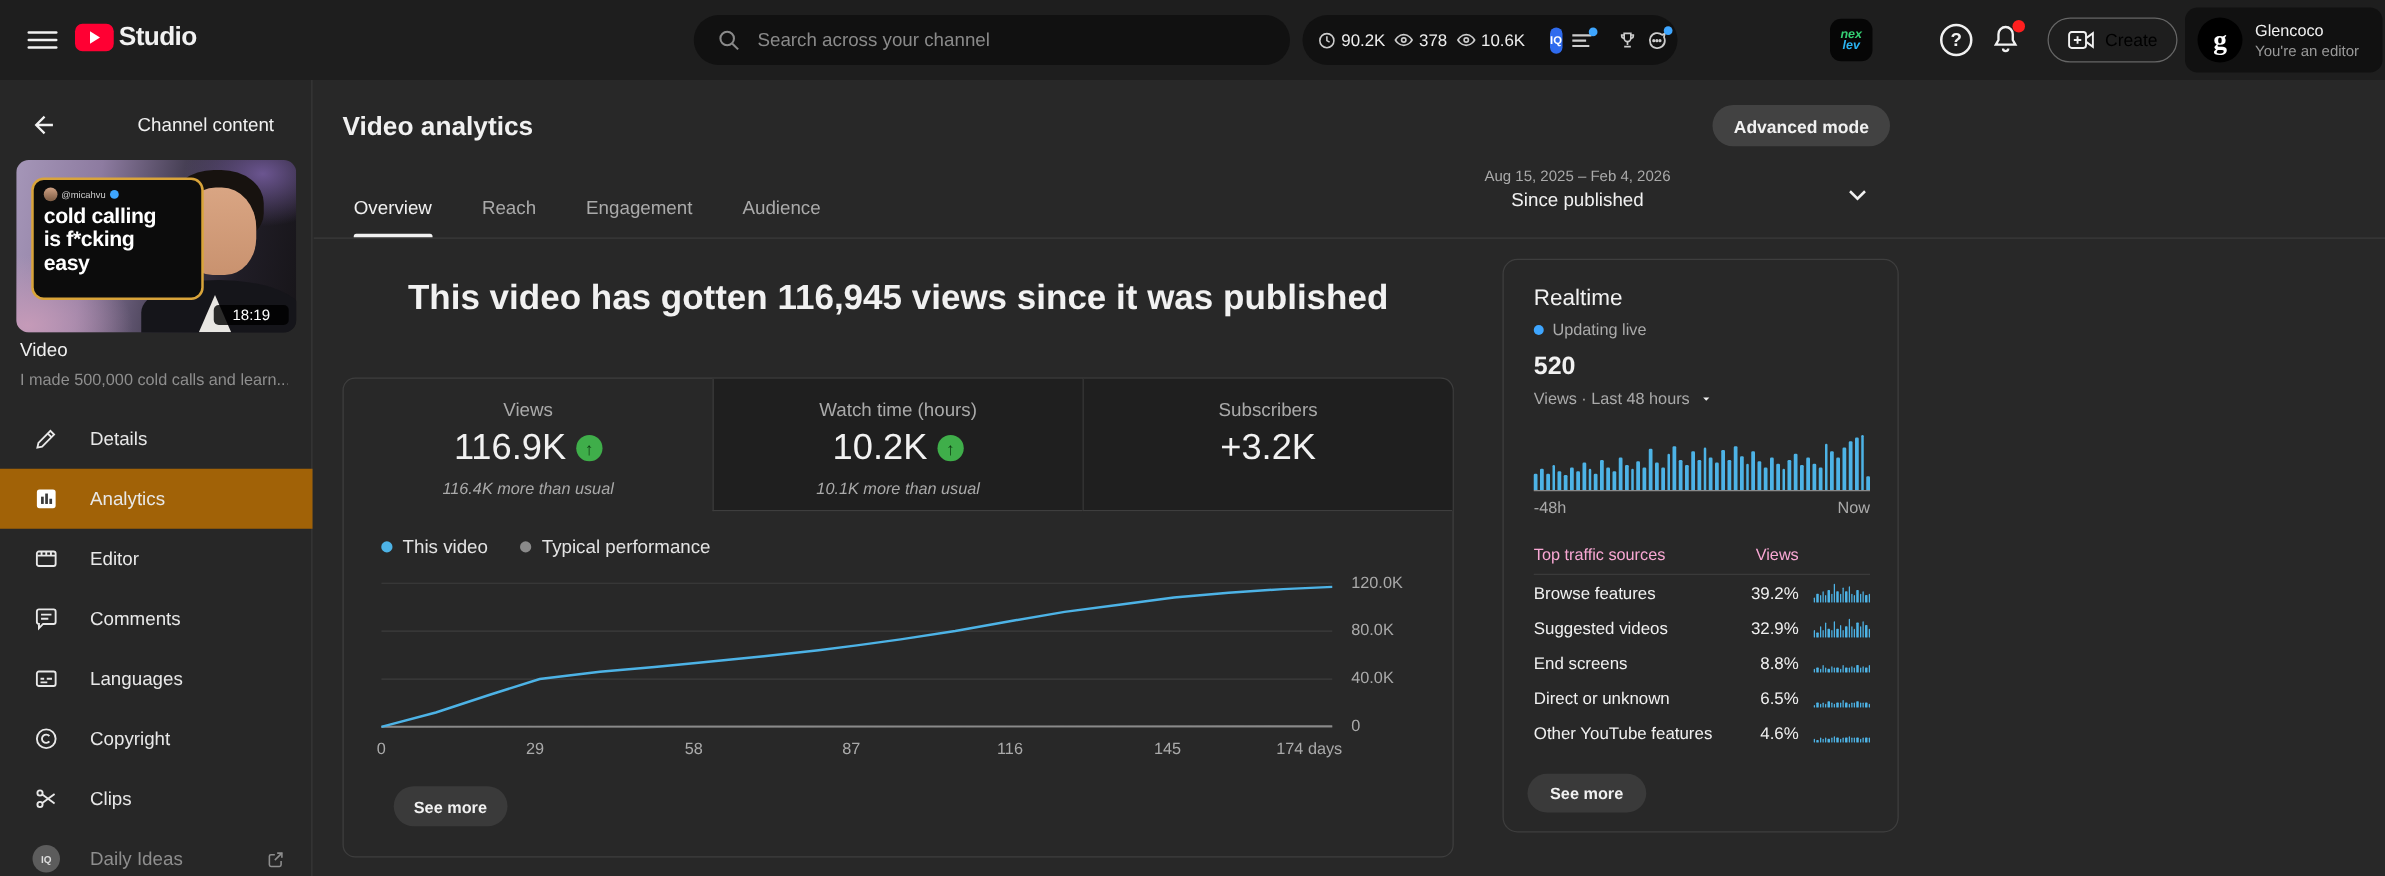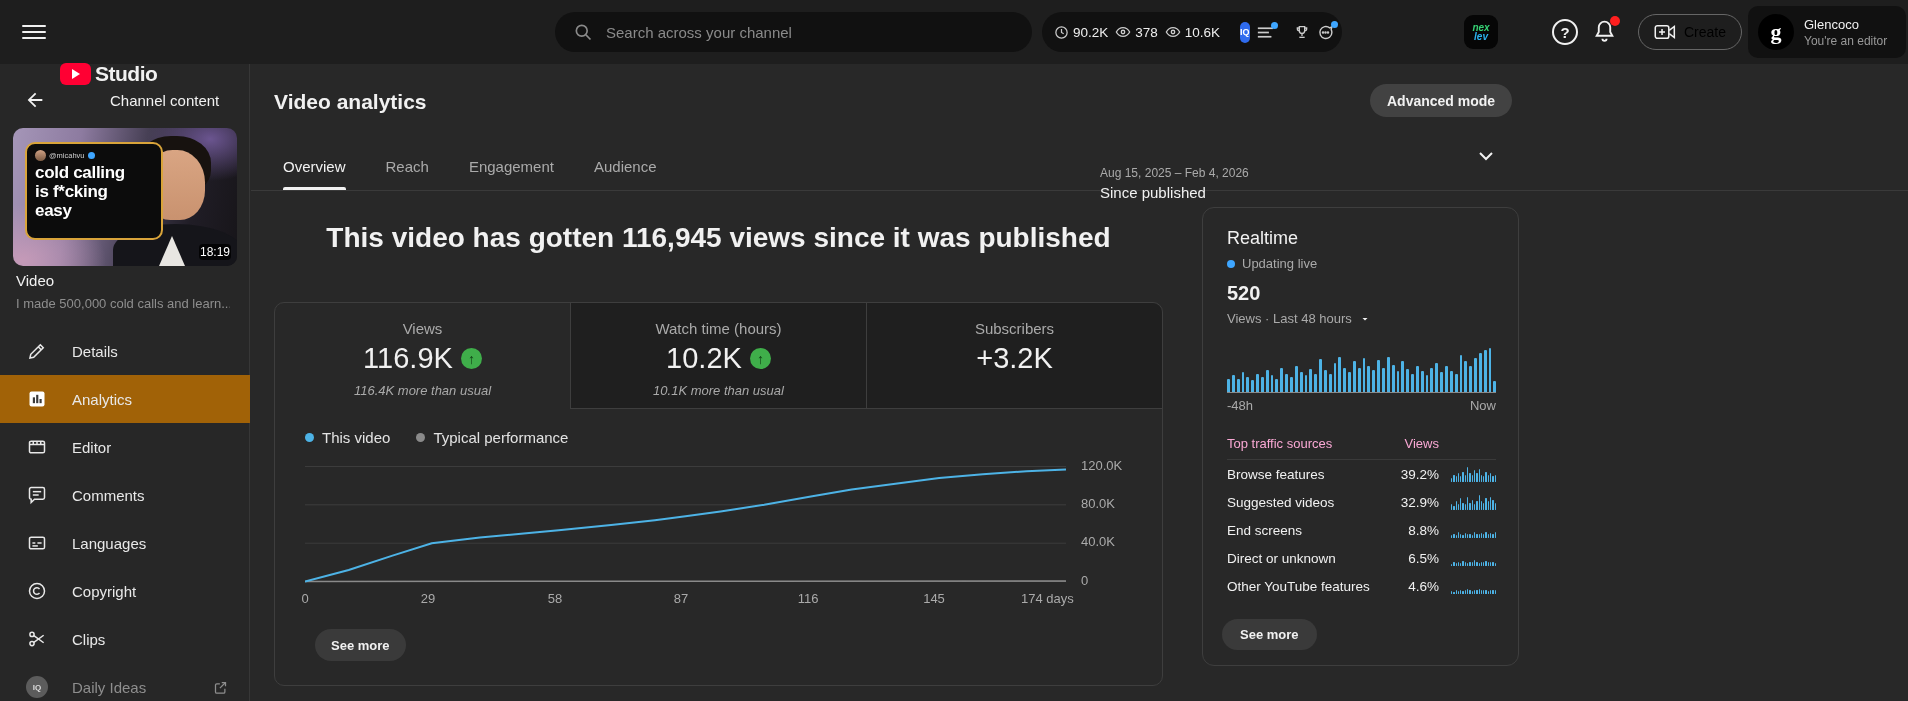--- a/index.html
+++ b/index.html
@@ -4,21 +4,21 @@
 <style>
   * { margin:0; padding:0; box-sizing:border-box; }
   html,body { width:1908px; height:701px; overflow:hidden; background:#282828;
     font-family:"Liberation Sans", sans-serif; color:#f1f1f1; }
   svg { display:block; }
 
   
   .topbar { position:absolute; left:0; top:0; width:1908px; height:64px; background:#1e1e1e; z-index:5; }
   .hamburger { position:absolute; left:22px; top:21px; width:24px; height:22px; cursor:pointer; }
   .hamburger span { display:block; height:2px; background:#f1f1f1; margin:4px 0; border-radius:1px; }
-  .logo { position:absolute; left:60px; top:18px; display:flex; align-items:center; gap:4px; cursor:pointer;margin-top:44px; }
+  .logo { position:absolute; left:60px; top:18px; display:flex; align-items:center; gap:4px; cursor:pointer; }
   .logo-box { width:31px; height:22px; background:#ff0033; border-radius:6px; display:flex; align-items:center; justify-content:center; }
   .logo-box i { width:0; height:0; border-left:8px solid #fff; border-top:5px solid transparent; border-bottom:5px solid transparent; }
   .logo-text { font-size:21px; font-weight:700; letter-spacing:-0.5px; }
   .searchbox { position:absolute; left:555px; top:12px; width:477px; height:40px; background:#111; border-radius:20px; display:flex; align-items:center; padding:0 18px; gap:13px; }
   .searchbox input { background:transparent; border:none; outline:none; color:#f1f1f1; font-size:15px; width:380px; font-family:inherit; }
   .searchbox input::placeholder { color:#8a8a8a; }
   .statspill { position:absolute; left:1042px; top:12px; width:300px; height:40px; background:#111; border-radius:20px; display:flex; align-items:center; padding:0 12px; gap:7px; font-size:13.5px; font-weight:500; color:#eee; }
   .stat { display:flex; align-items:center; gap:4px; }
   .pill-div { width:1px; height:20px; background:#3d3d3d; margin:0 3px; }
   .iq-badge { width:21px; height:21px; background:#2f6bee; border-radius:6px; color:#fff; font-size:9px; font-weight:700; display:flex; align-items:center; justify-content:center; cursor:pointer; }
@@ -49,41 +49,41 @@
   .person-hair { position:absolute; right:26px; top:8px; width:74px; height:58px; background:#17120f; border-radius:46% 46% 40% 40%; }
   .person-face { position:absolute; right:32px; top:22px; width:60px; height:70px; background:linear-gradient(#d9a583,#c9926f); border-radius:46% 46% 42% 42%; }
   .person-body { position:absolute; right:-6px; bottom:-12px; width:130px; height:54px; background:#15151a; border-radius:48% 52% 0 0; }
   .person-shirt { position:absolute; right:52px; bottom:0; width:26px; height:30px; background:#e8e6e2; clip-path:polygon(50% 0, 100% 100%, 0 100%); }
   .tweet-card { position:absolute; left:12px; top:14px; width:138px; height:98px; background:#0c0c0c; border:2px solid #d9a43a; border-radius:10px; padding:6px 8px; }
   .tweet-handle { display:flex; align-items:center; gap:3px; margin-bottom:2px; }
   .tweet-av { width:11px; height:11px; border-radius:50%; background:linear-gradient(#cfa184,#7c5b43); }
   .tweet-handle span { font-size:7.5px; color:#cfcfcf; }
   .verif { width:7px; height:7px; border-radius:50%; background:#3ea6ff; }
   .tweet-line { font-size:17px; font-weight:700; line-height:1.12; color:#fff; letter-spacing:-0.3px; }
-  .duration { position:absolute; right:6px; bottom:6px; background:rgba(0,0,0,.82); color:#fff; font-size:12px; font-weight:500; border-radius:4px; padding:1px 1px; }
+  .duration { position:absolute; right:6px; bottom:6px; background:rgba(0,0,0,.82); color:#fff; font-size:12px; font-weight:500; border-radius:4px; padding:1px 15px; }
   .vid-title { position:absolute; left:16px; top:208px; font-size:15px; font-weight:500; }
   .vid-sub { position:absolute; left:16px; top:232px; width:214px; font-size:13px; color:#8e8e8e; white-space:nowrap; overflow:hidden; }
   .menu { position:absolute; left:0; top:263px; width:250px; }
   .menu-item { height:48px; display:flex; align-items:center; padding-left:26px; gap:24px; font-size:15px; cursor:pointer; color:#e8e8e8; }
   .menu-item.selected { background:#a16207; font-weight:500; }
   .menu-item.dimmed { color:#8e8e8e; }
   .menu-icon { width:22px; height:22px; display:flex; align-items:center; justify-content:center; color:#e8e8e8; }
   .menu-item.dimmed .menu-icon { color:#8e8e8e; }
   .ext-ic { margin-left:auto; margin-right:22px; }
   .iq-circle { width:22px; height:22px; border-radius:50%; background:#5c5c5c; color:#ddd; font-size:8px; font-weight:700; display:flex; align-items:center; justify-content:center; }
 
   
   .main-title { position:absolute; left:274px; top:90px; font-size:21px; font-weight:600; }
   .adv-btn { position:absolute; left:1370px; top:84px; height:33px; padding:0 17px; background:#424242; border:none; border-radius:17px; color:#f1f1f1; font-size:14px; font-weight:600; font-family:inherit; cursor:pointer; }
   .tabs { position:absolute; left:283px; top:150px; height:40px; display:flex; gap:40px; }
   .tab { font-size:15px; font-weight:500; color:#aaa; display:flex; align-items:flex-start; padding-top:8px; position:relative; cursor:pointer; }
   .tab.active { color:#f1f1f1; }
   .tab.active::after { content:""; position:absolute; left:0; right:0; bottom:0; height:3px; background:#f1f1f1; border-radius:2px 2px 0 0; }
   .hdr-divider { position:absolute; left:251px; top:190px; width:1657px; height:1px; background:#3a3a3a; }
-  .date-block { position:absolute; left:1100px; top:134px; width:324px; text-align:left; cursor:pointer;margin-top:32px; }
+  .date-block { position:absolute; left:1100px; top:134px; width:324px; text-align:center; cursor:pointer; }
   .date-range { font-size:12px; color:#aaa; }
   .date-mode { font-size:15px; color:#f1f1f1; margin-top:4px; }
   .date-chev { position:absolute; left:1474px; top:144px; cursor:pointer; }
 
   
   .headline { position:absolute; left:274px; top:222px; width:889px; text-align:center; font-size:28px; font-weight:700; }
   .card { position:absolute; left:274px; top:302px; width:889px; height:384px; border:1px solid #3e3e3e; border-radius:10px; background:#282828; }
   .metric-row { display:flex; height:106px; }
   .mcell { flex:1; text-align:center; padding-top:17px; cursor:pointer; background:#1f1f1f; border-bottom:1px solid #3e3e3e; }
   .mcell.sel { background:transparent; border-bottom:none; }

